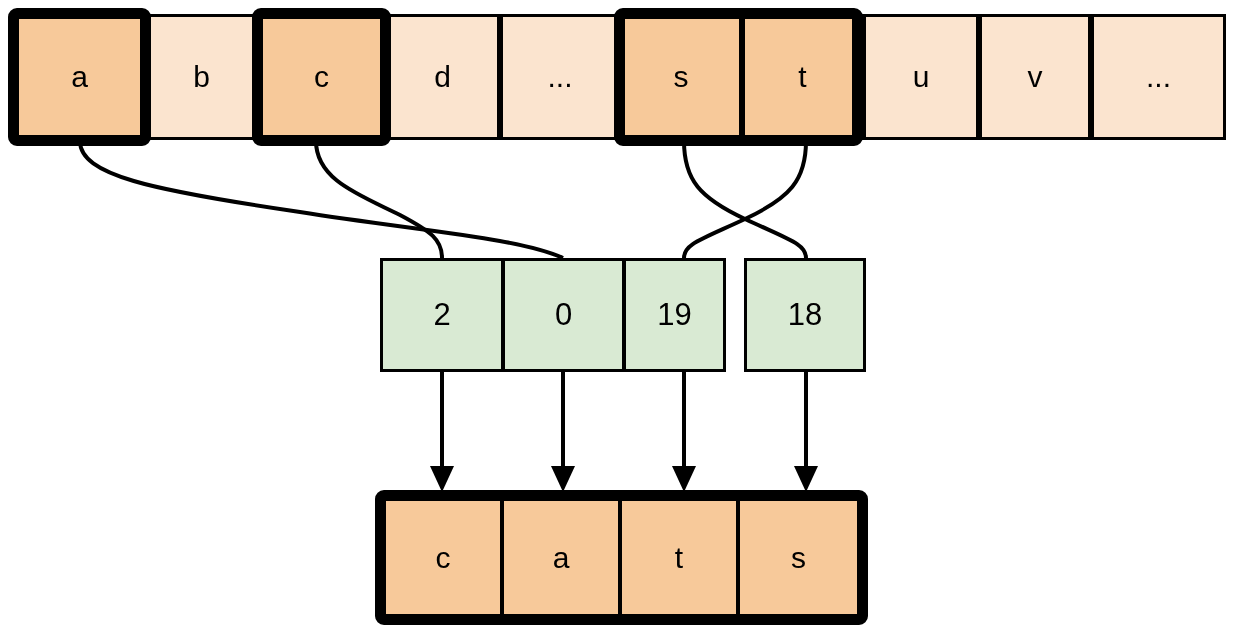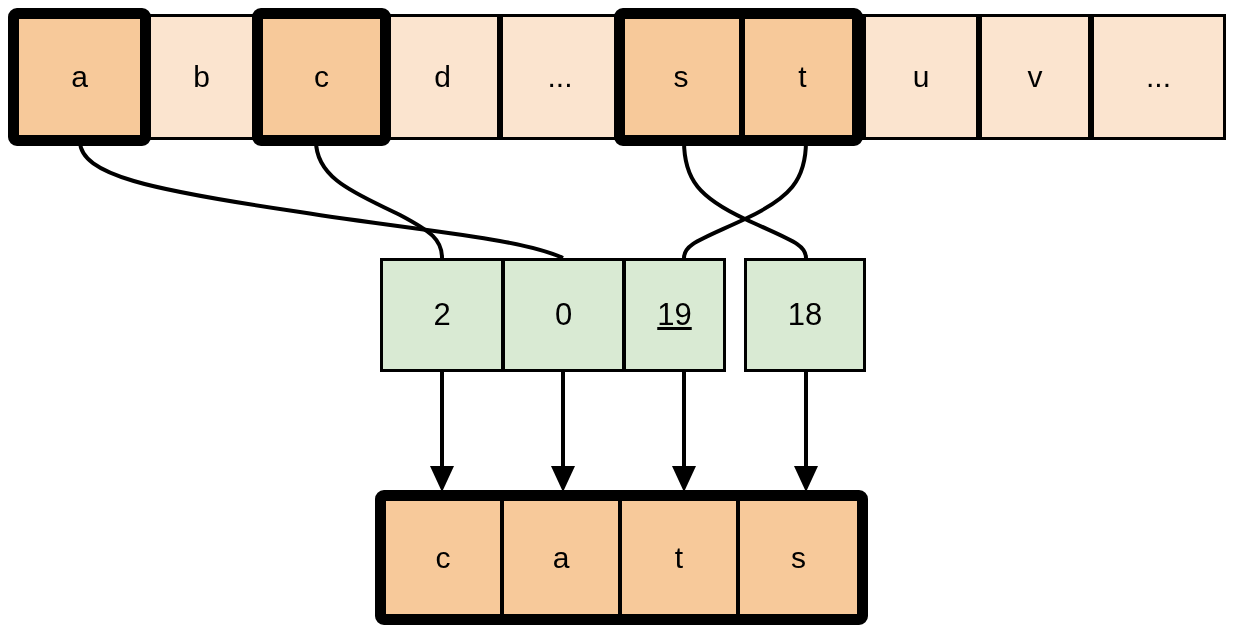--- a/index.html
+++ b/index.html
@@ -179,21 +179,21 @@
   <div class="sel-box" style="left:252px; top:8px;  width:139px; height:138px;"></div>
   <div class="sel-box" style="left:614px; top:8px;  width:249px; height:138px;"></div>
 
   <div id="index-row">
     <div class="index-cell" style="left:0px;   width:124px;">
       <span>2</span>
     </div>
     <div class="index-cell" style="left:122px; width:123px;">
       <span>0</span>
     </div>
-    <div class="index-cell" style="left:243px; width:103px;text-decoration:underline;">
+    <div class="index-cell" style="left:243px; width:103px;">
       <span>19</span>
     </div>
     <div class="index-cell" style="left:364px; width:122px;">
       <span>18</span>
     </div>
   </div>
 
   <div id="output-row">
     <div id="output-inner">
       <div class="output-cell" style="left:0px;   width:118px;">

